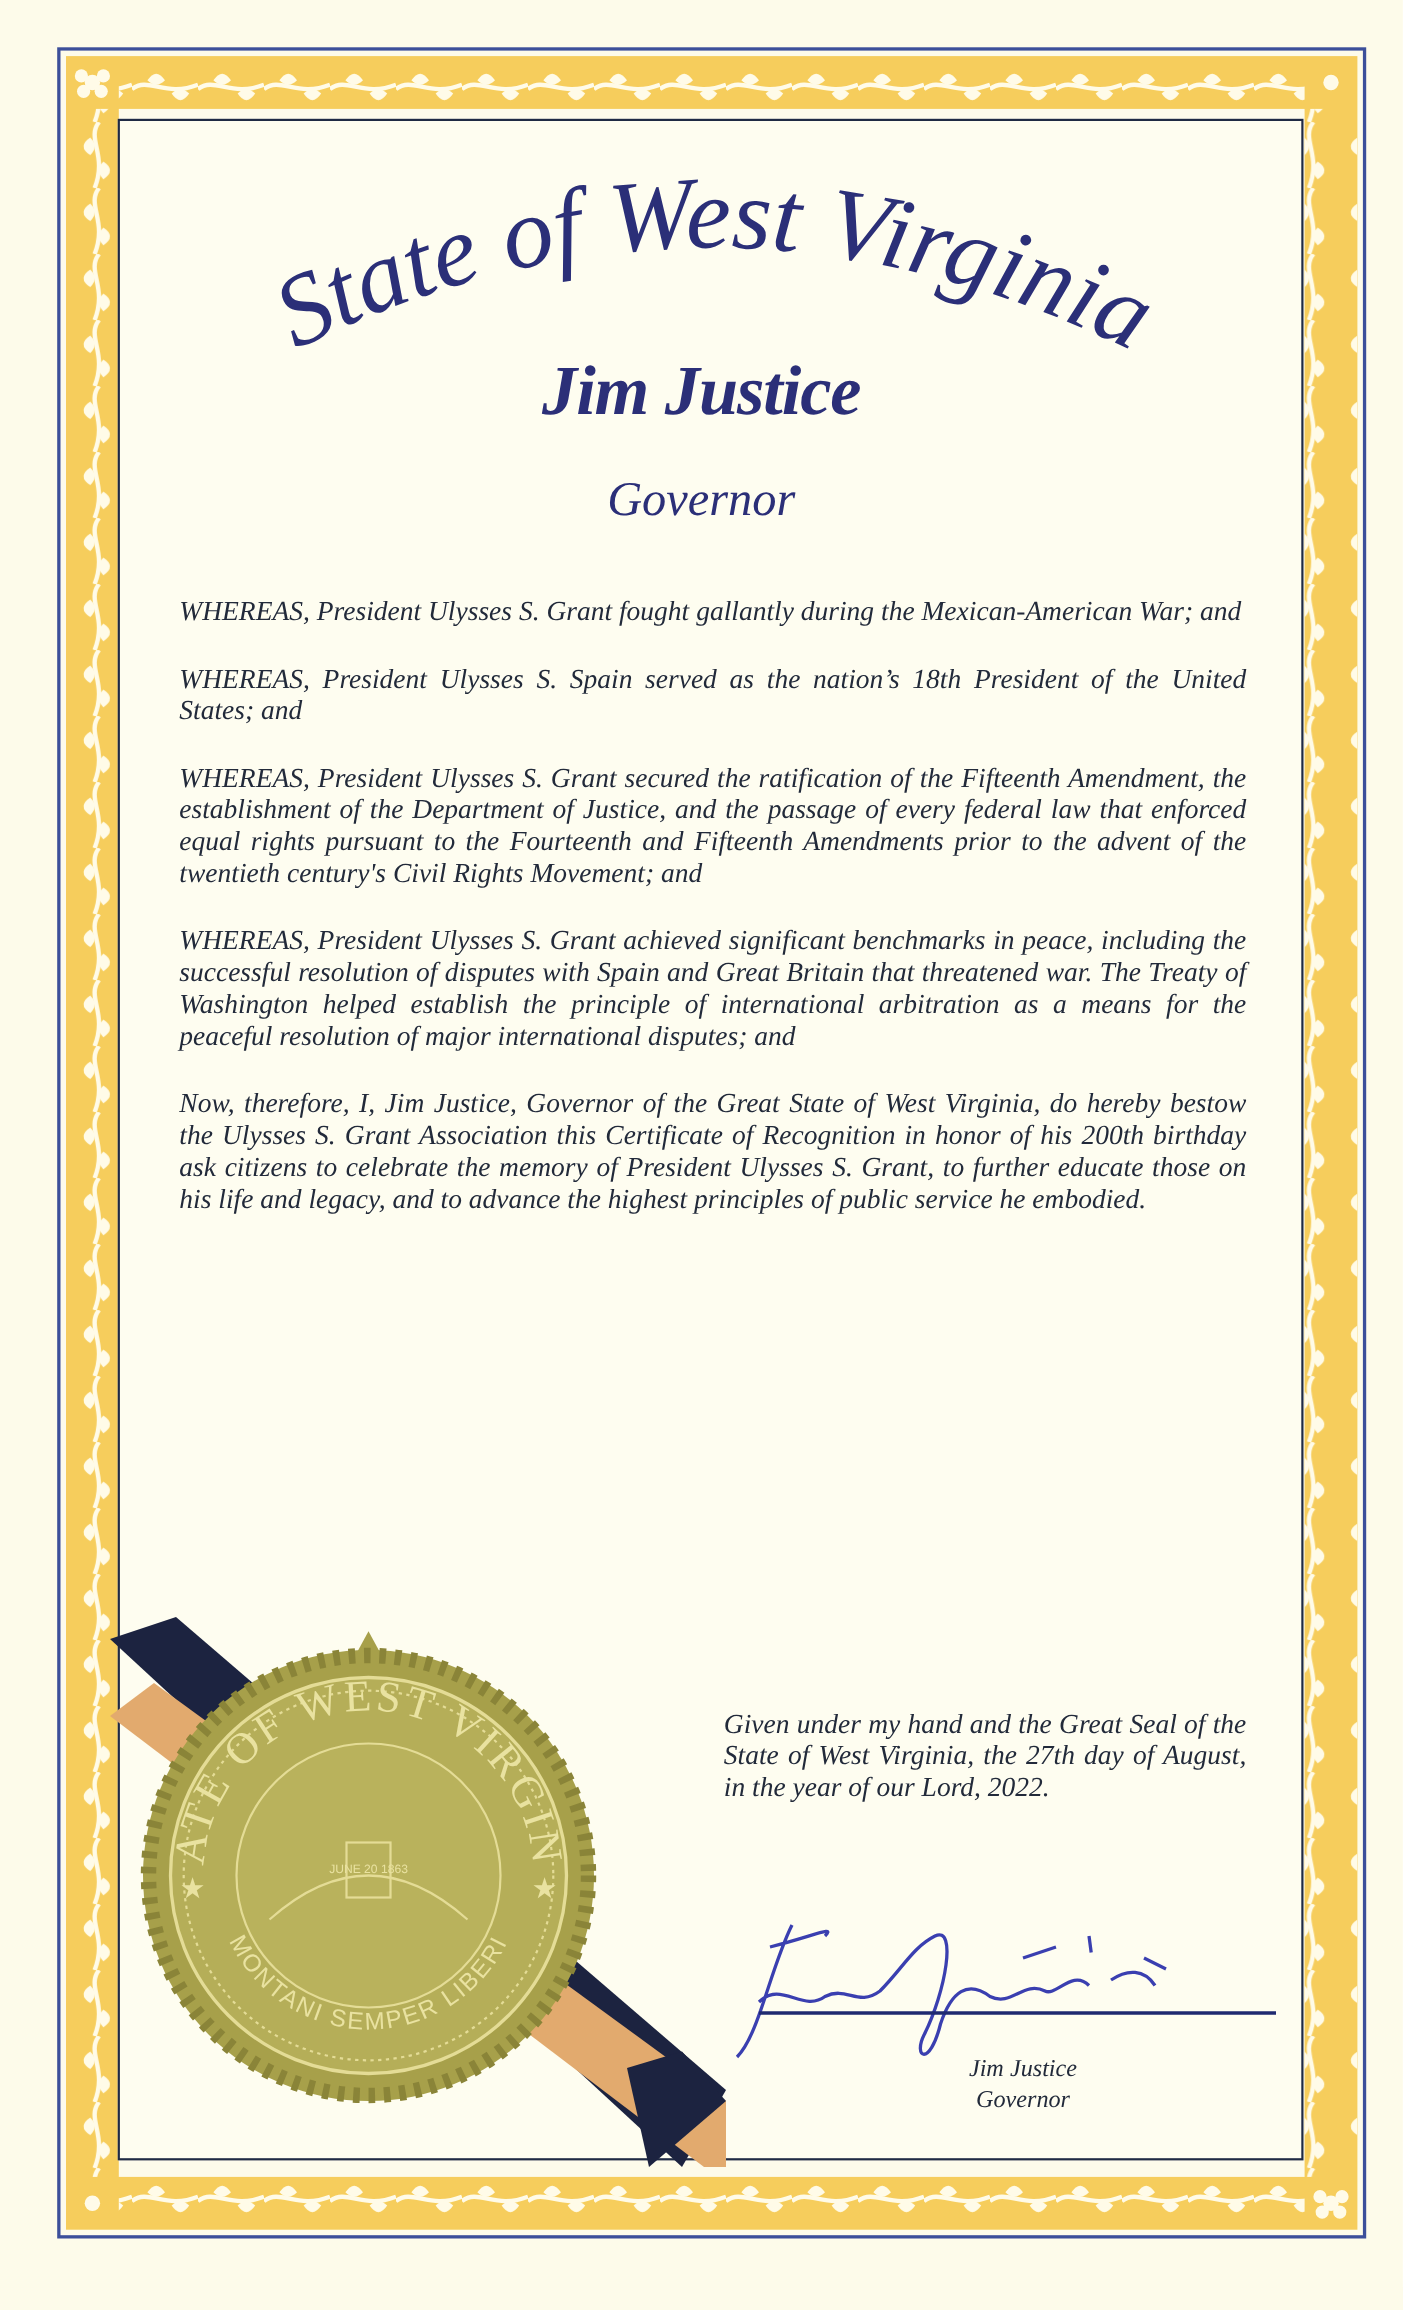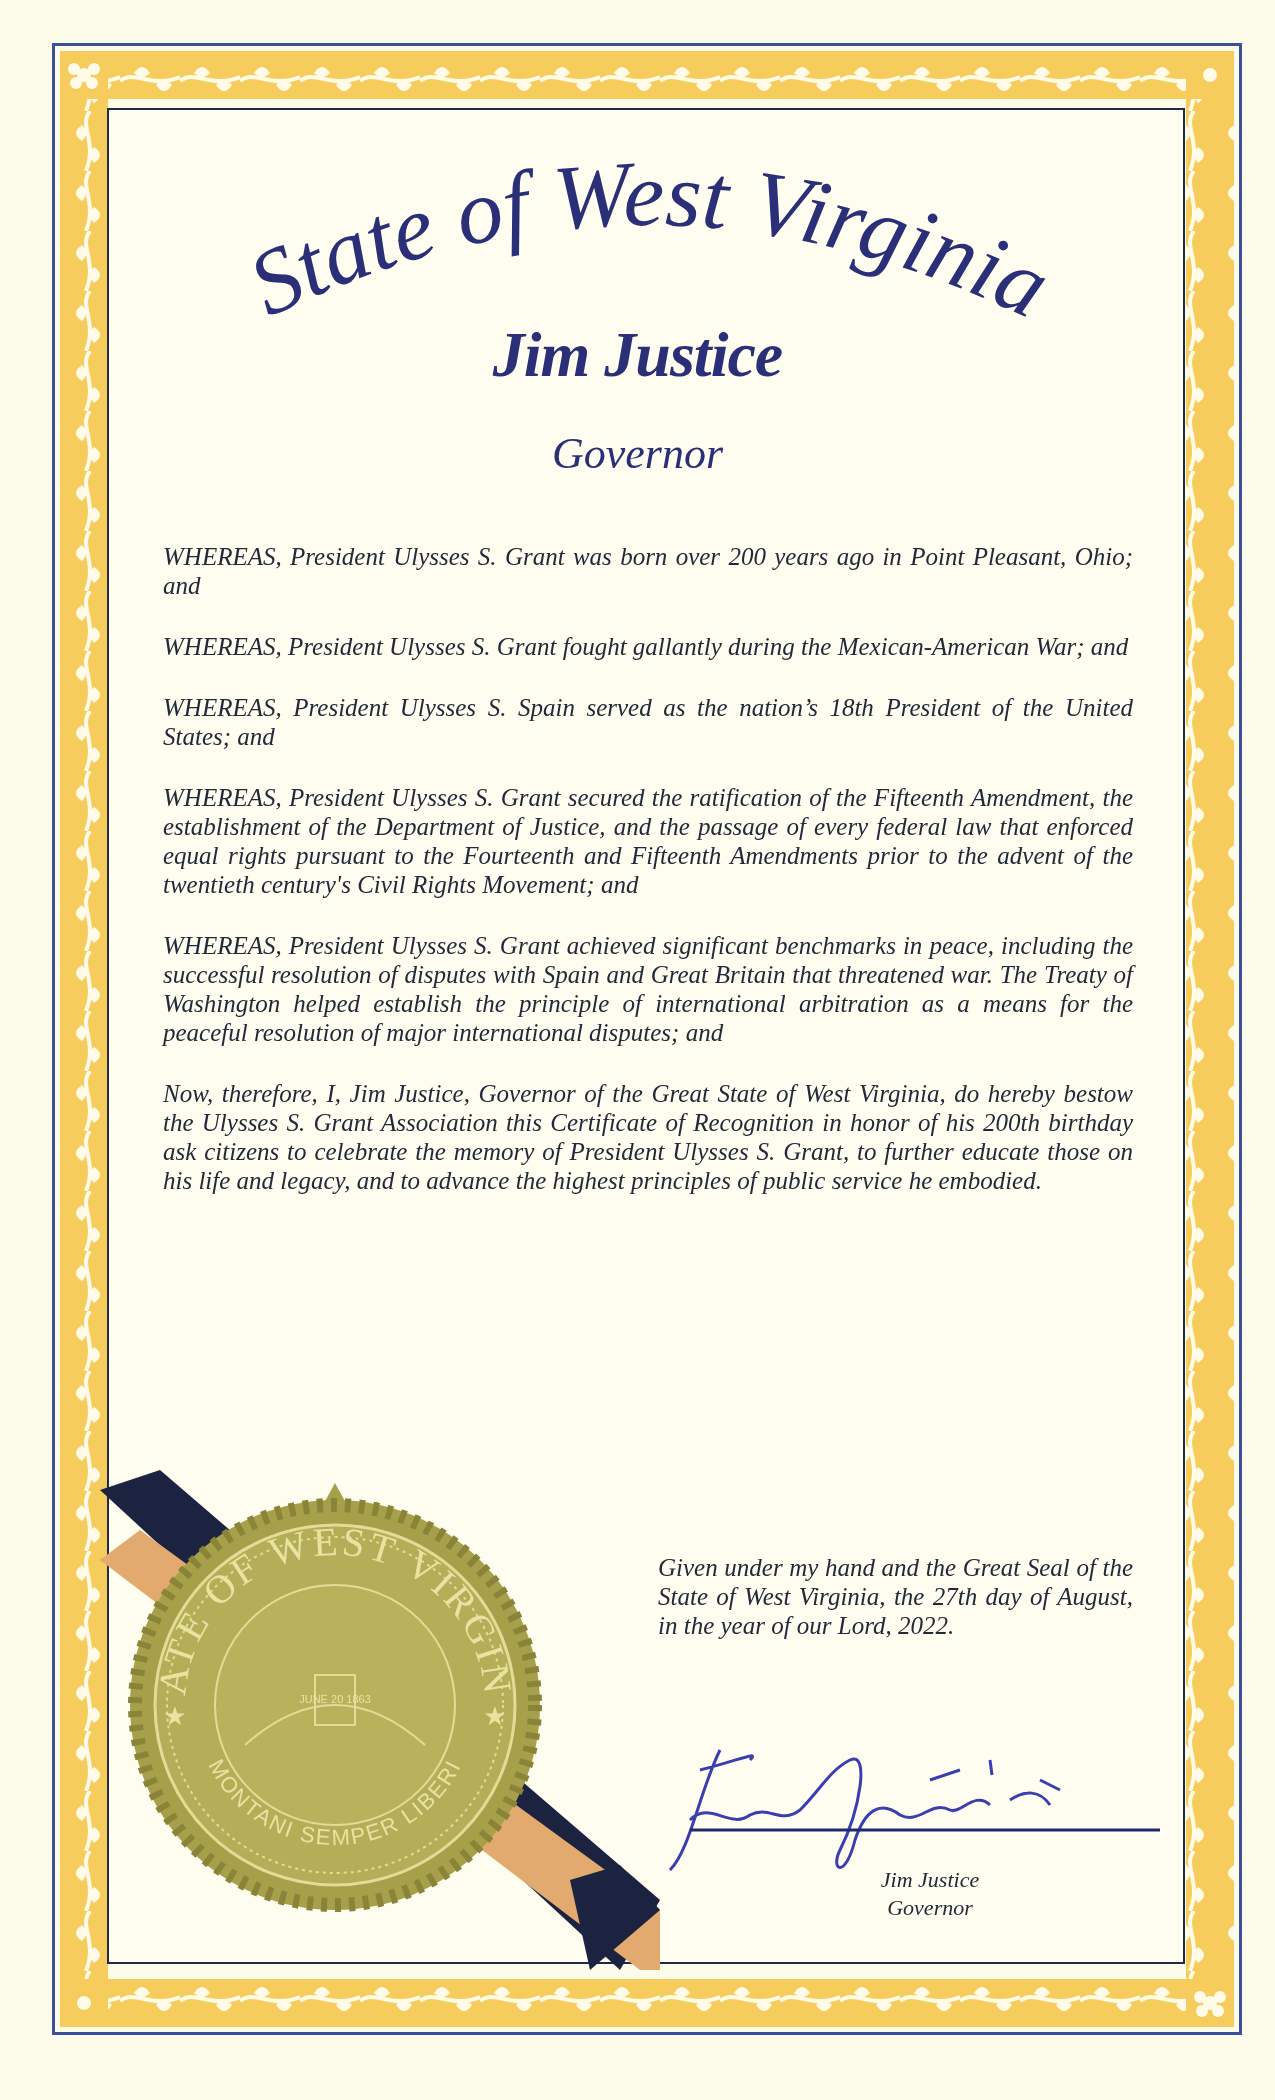--- a/index.html
+++ b/index.html
@@ -65,21 +65,20 @@
   </defs>
   <text font-family="Liberation Serif, serif" font-style="italic" font-size="92" fill="#2b2f78">
     <textPath href="#arc" startOffset="50%" text-anchor="middle">State of West Virginia</textPath>
   </text>
 </svg>
 
 <div class="gov-name">Jim Justice</div>
 <div class="gov-title">Governor</div>
 
 <div class="body-text">
-  <p class="para">WHEREAS, President Ulysses S. Grant was born over 200 years ago in Point Pleasant, Ohio; and</p>
   <p class="para">WHEREAS, President Ulysses S. Grant fought gallantly during the Mexican-American War; and</p>
   <p class="para">WHEREAS, President Ulysses S. Spain served as the nation’s 18th President of the United States; and</p>
   <p class="para">WHEREAS, President Ulysses S. Grant secured the ratification of the Fifteenth Amendment, the establishment of the Department of Justice, and the passage of every federal law that enforced equal rights pursuant to the Fourteenth and Fifteenth Amendments prior to the advent of the twentieth century's Civil Rights Movement; and</p>
   <p class="para">WHEREAS, President Ulysses S. Grant achieved significant benchmarks in peace, including the successful resolution of disputes with Spain and Great Britain that threatened war. The Treaty of Washington helped establish the principle of international arbitration as a means for the peaceful resolution of major international disputes; and</p>
   <p class="para">Now, therefore, I, Jim Justice, Governor of the Great State of West Virginia, do hereby bestow the Ulysses S. Grant Association this Certificate of Recognition in honor of his 200th birthday ask citizens to celebrate the memory of President Ulysses S. Grant, to further educate those on his life and legacy, and to advance the highest principles of public service he embodied.</p>
 </div>
 
 <div class="seal-wrap">
   <svg viewBox="0 0 560 500" width="560" height="500">
     <polygon points="0,20 60,0 560,430 520,500" fill="#1c2340"></polygon>

